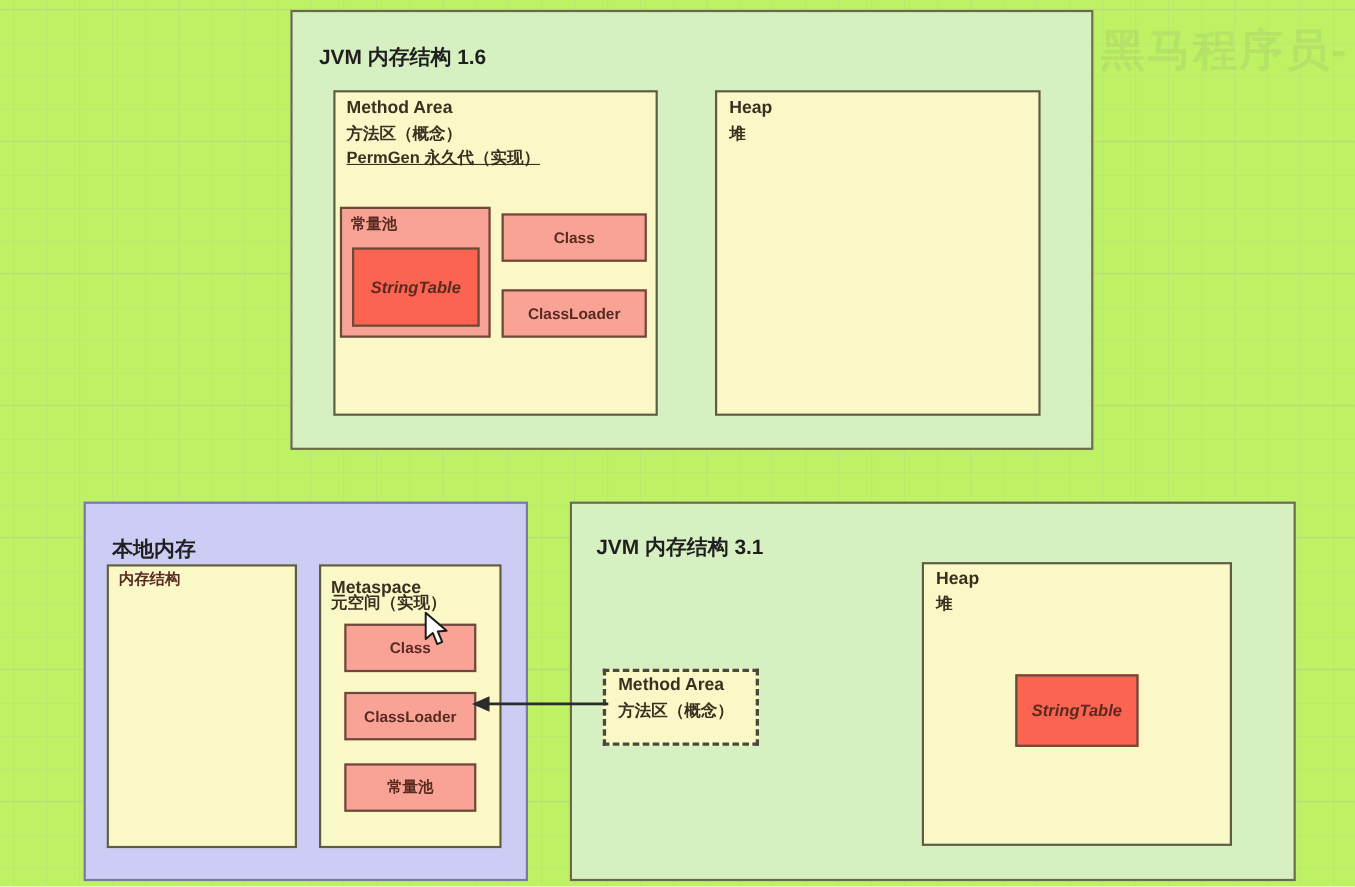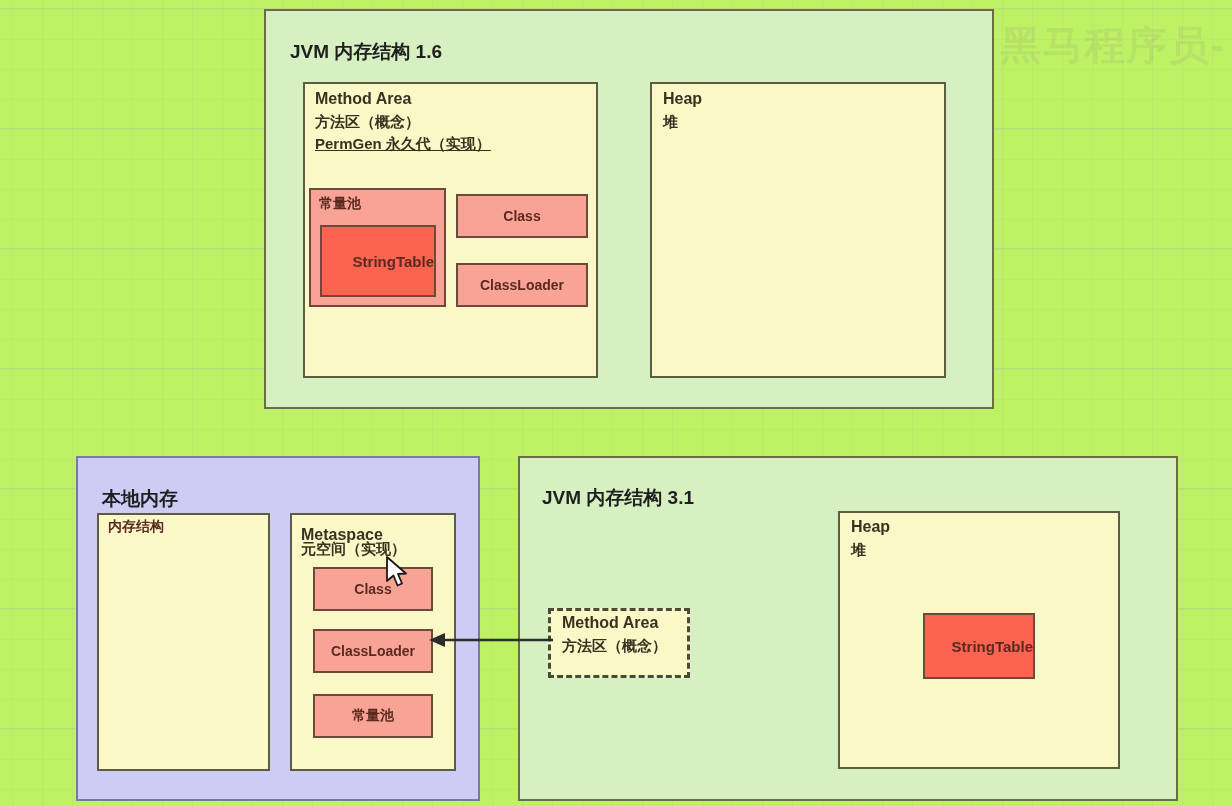--- a/index.html
+++ b/index.html
@@ -63,21 +63,22 @@
     align-items: center;
     justify-content: center;
   }
   .red-box {
     position: absolute;
     box-sizing: border-box;
     background: #fa6450;
     border: 2px solid #6b4a3a;
     display: flex;
     align-items: center;
-    justify-content: flex-end;
+    justify-content: center;
+    font-style: italic;
   }
   .dashed-box {
     position: absolute;
     box-sizing: border-box;
     background: #fbf8c8;
     border: 3px dashed #4a4a3a;
   }
 
   .panel-title {
     position: absolute;

